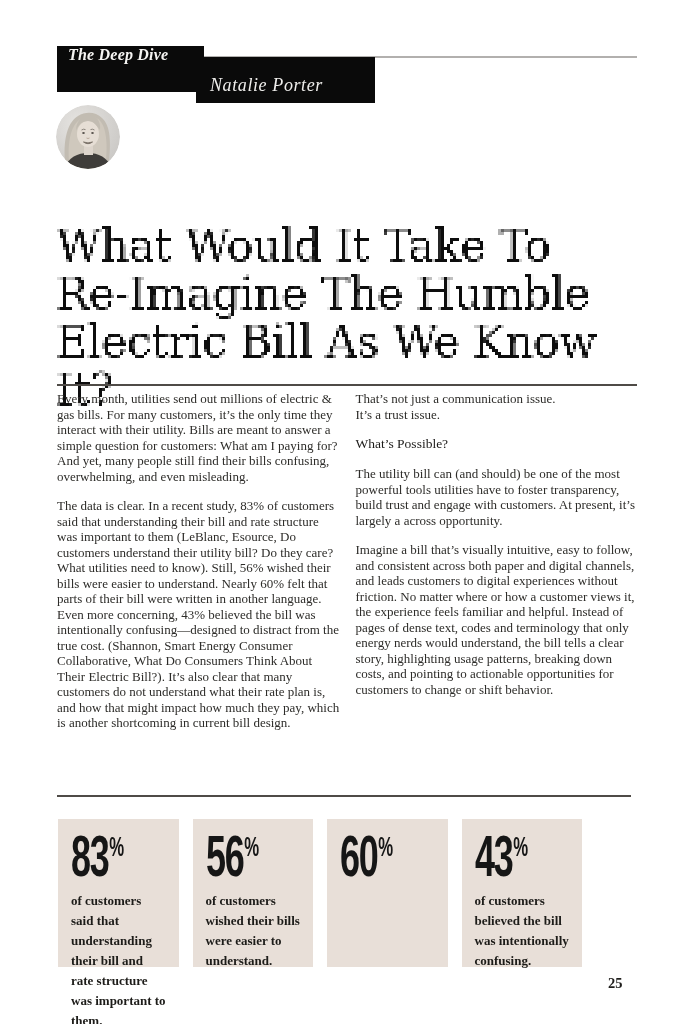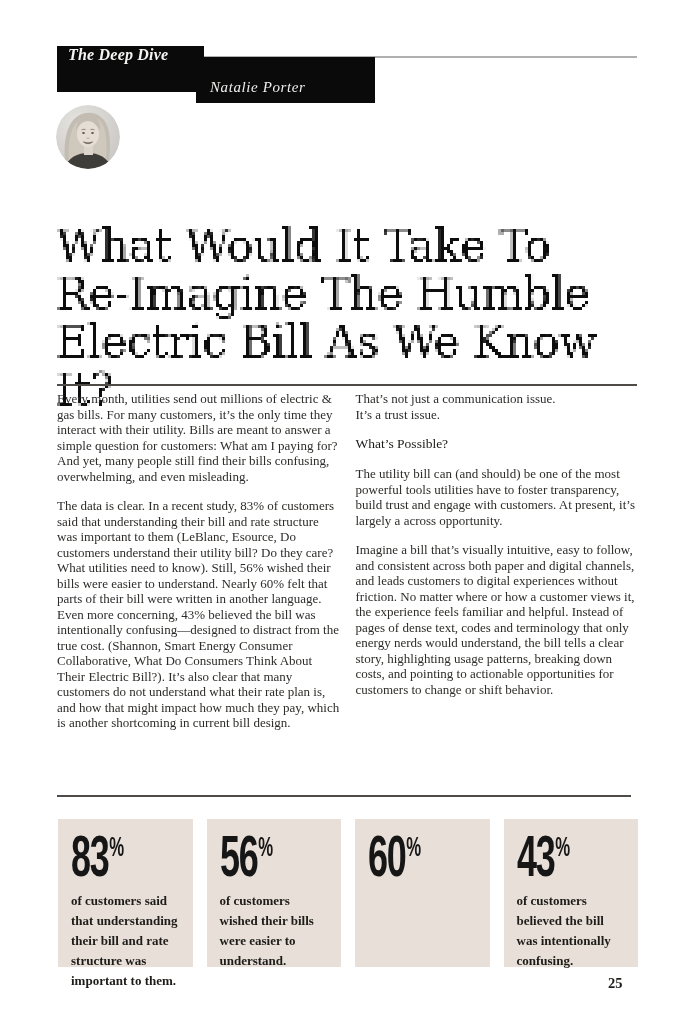--- a/index.html
+++ b/index.html
@@ -6,21 +6,21 @@
   .page{
     position:relative;width:683px;height:1024px;background:#ffffff;
     font-family:"Liberation Serif",serif;overflow:hidden;
   }
   
   .top-line{position:absolute;left:196px;top:56px;width:441px;height:2px;background:#b2b0ae;z-index:1;}
   .bar{position:absolute;background:#0a0a0a;color:#f5f4f2;display:flex;z-index:2;}
   .bar1{left:57px;top:46px;width:147px;height:46px;align-items:flex-start;padding-left:11px;box-sizing:border-box;}
   .bar1 span{font-weight:700;font-style:italic;font-size:16px;letter-spacing:.2px;}
   .bar2{left:196px;top:57px;width:179px;height:46px;align-items:flex-end;padding:0 0 7px 14px;box-sizing:border-box;}
-  .bar2 span{font-style:italic;font-size:15px;letter-spacing:.6px;color:#efeeec;}
+  .bar2 span{font-style:italic;font-size:18px;letter-spacing:.6px;color:#efeeec;}
   .avatar{position:absolute;left:56px;top:105px;width:64px;height:64px;border-radius:50%;overflow:hidden;}
   
   .headline{
     position:absolute;left:56px;top:222px;width:585px;
     font-family:"DejaVu Serif",serif;font-size:44px;line-height:48px;
     color:#0f0f0f;white-space:pre-line;letter-spacing:-.5px;
     filter:url(#px);
   }
   
   .rule{position:absolute;left:57px;width:580px;height:1.5px;background:#4f4b47;}
@@ -28,21 +28,21 @@
   .rule-bottom{top:795px;width:574px;}
   
   .columns{
     position:absolute;left:57px;top:391px;width:581px;
     display:flex;gap:16px;color:#2d2c29;
   }
   .col{flex:1 1 0;font-size:13px;line-height:15.5px;}
   .col p{margin:0 0 14px 0;white-space:pre-line;}
   .col h3{margin:1px 0 14px 0;font-size:13.5px;line-height:16px;color:#1c1b19;font-weight:400;}
   
-  .stats{position:absolute;left:58px;top:819px;width:580px;display:flex;gap:14px;border-radius:17px;}
+  .stats{position:absolute;left:58px;top:819px;width:524px;display:flex;gap:14px;border-radius:17px;}
   .stat-box{
     flex:1 1 0;height:148px;background:#e8dfd8;box-sizing:border-box;
     padding:14px 12px 0 13px;
   }
   .stat-value-wrap{
     display:flex;align-items:flex-start;
     transform:scaleX(.62);transform-origin:left top;
     font-family:"Liberation Sans",sans-serif;font-weight:700;color:#161616;
     height:46px;
   }

